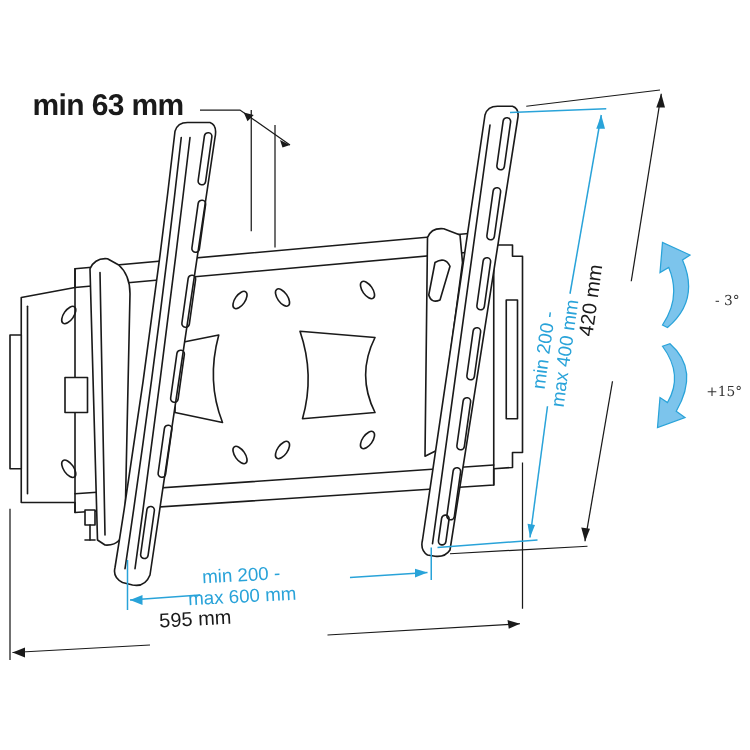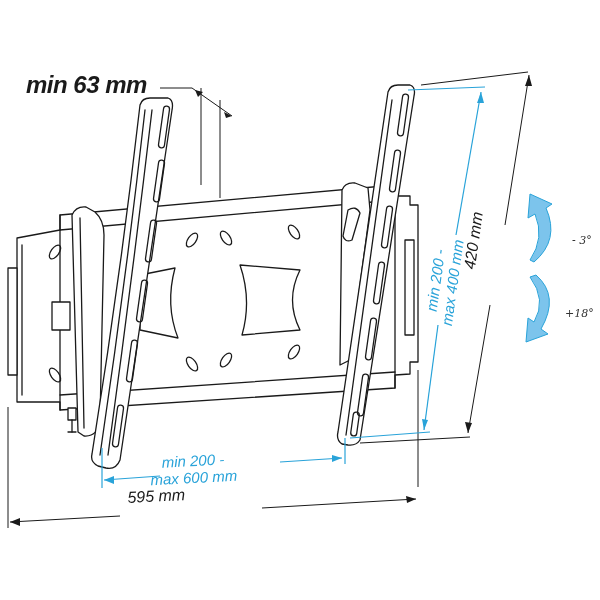--- a/index.html
+++ b/index.html
@@ -1,17 +1,17 @@
 <!DOCTYPE html>
 <html><head>
 <meta charset="utf-8">
 <style>
   html, body { margin: 0; padding: 0; background: #ffffff; }
   body { width: 600px; height: 600px; overflow: hidden; position: relative; font-family: "Liberation Sans", sans-serif; }
-  #diagram { position: absolute; left: 0; top: 0; width: 600px; height: 600px; font-style: italic; }
+  #diagram { position: absolute; left: 0; top: 0; width: 600px; height: 600px; }
   .lbl { position: absolute; white-space: nowrap; line-height: 1; }
   .dark { color: #1a1a1a; }
   .blue { color: #29a3d9; }
   .min63 { left: 26px; top: 73px; font-size: 24px; font-weight: bold; letter-spacing: -0.5px; }
   .w595 { left: 127px; top: 490px; font-size: 16px; transform: rotate(-3deg); transform-origin: left top; }
   .vesa-w { left: 150px; top: 452px; font-size: 15px; text-align: center; transform: rotate(-3deg); }
   .vesa-w span { display: block; line-height: 17px; }
   .h420 { left: 462px; top: 268px; font-size: 16px; transform: rotate(-82deg); transform-origin: left top; }
   .vesa-h { left: 421px; top: 322px; font-size: 15px; transform: rotate(-82deg); transform-origin: left top; text-align: center; }
   .vesa-h span { display: block; line-height: 17px; }
@@ -150,14 +150,14 @@
   <div class="lbl blue vesa-w">
     <span>min 200 -</span>
     <span>max 600 mm</span>
   </div>
   <div class="lbl dark h420">420 mm</div>
   <div class="lbl blue vesa-h">
     <span>min 200 -</span>
     <span>max 400 mm</span>
   </div>
   <div class="lbl tilt tilt-up">- 3°</div>
-  <div class="lbl tilt tilt-down">+18°</div>
+  <div class="lbl tilt tilt-down">+15°</div>
 </div>
 
 </body></html>

